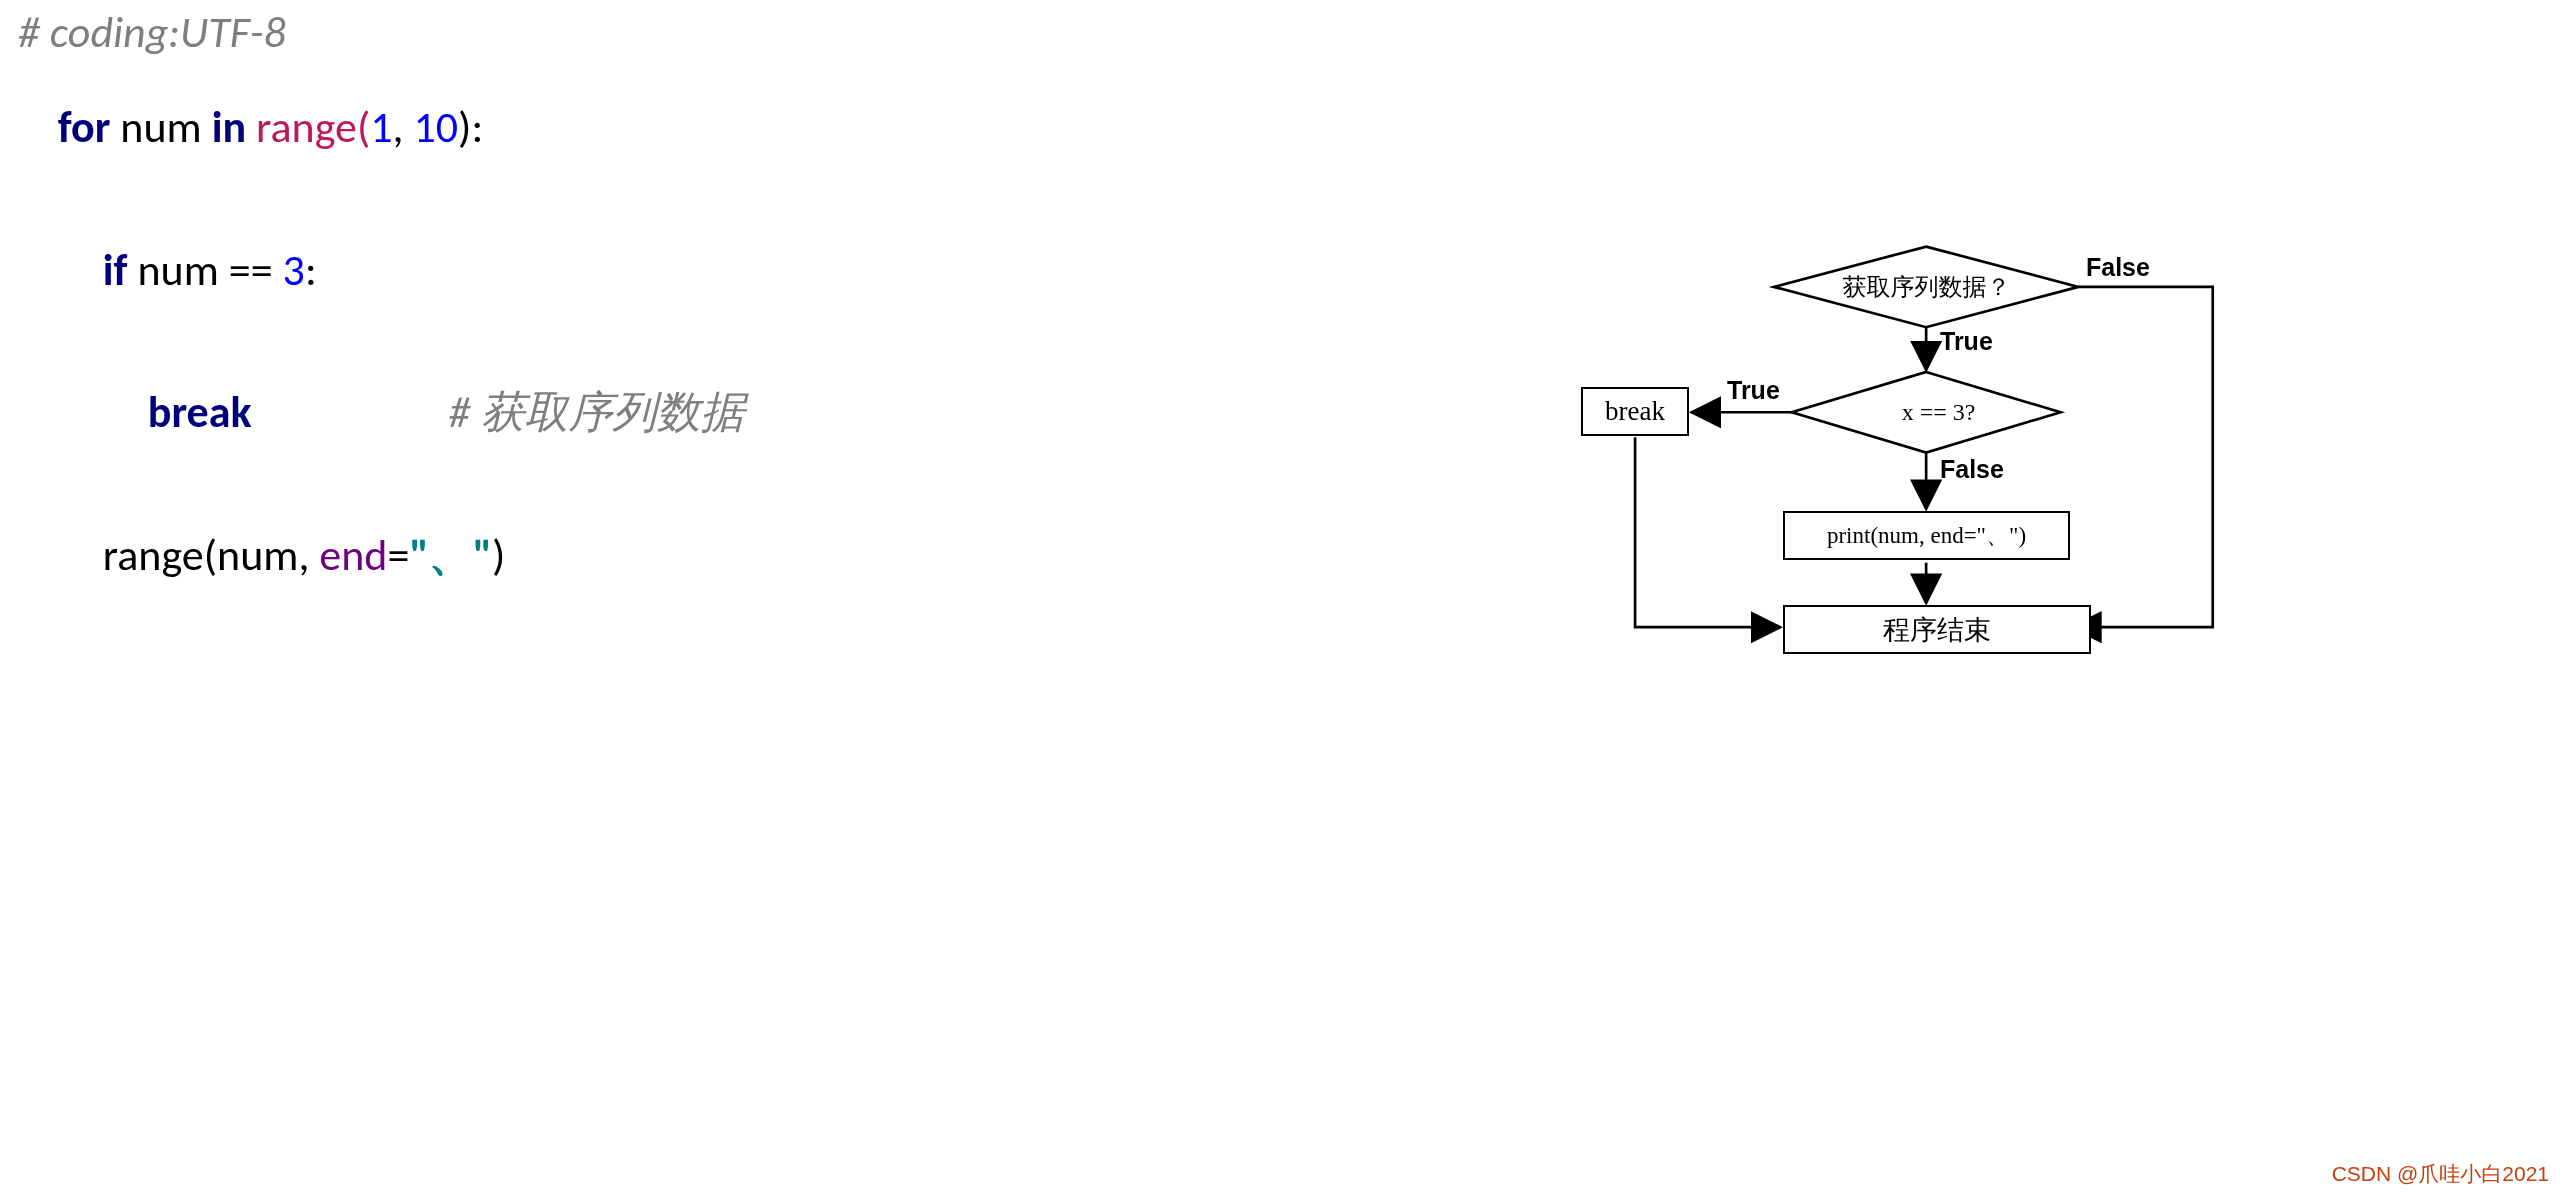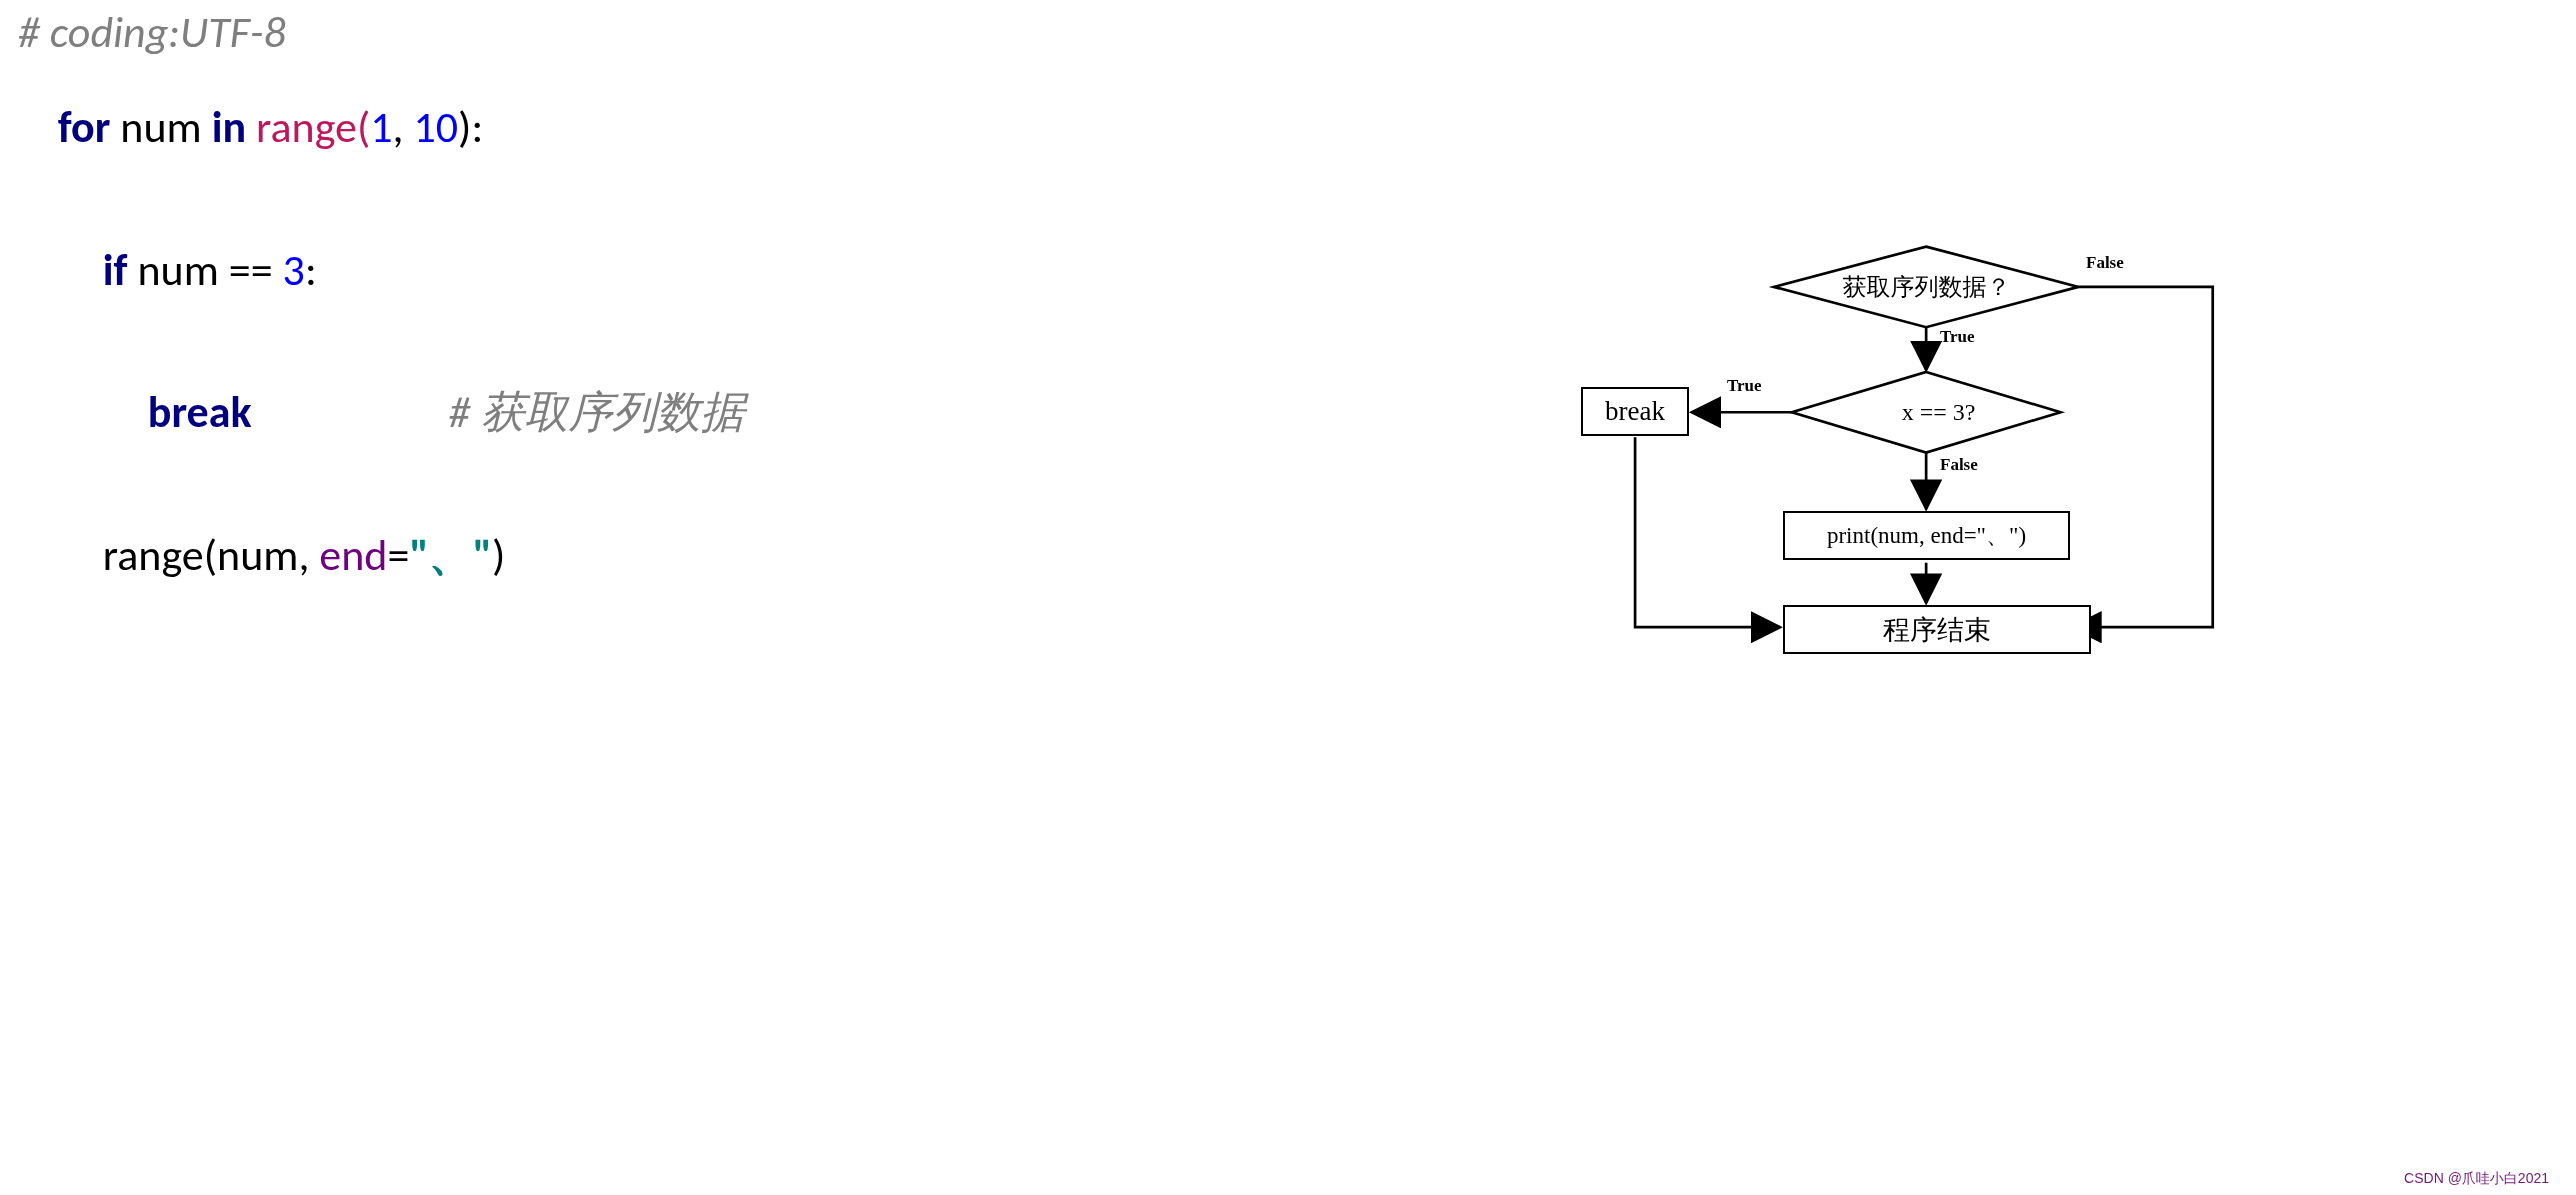--- a/index.html
+++ b/index.html
@@ -52,30 +52,30 @@
   .rect {
     position:absolute;
     border:2.7px solid #000;
     background:#fff;
     display:flex; align-items:center; justify-content:center;
     font-size:27px;
     font-family:"SimSun","Microsoft YaHei",serif;
   }
   .lbl {
     position:absolute;
-    font-size:17px;
+    font-size:25px;
     font-weight:bold;
-    font-family:Liberation Serif, serif;
+    font-family:Liberation Sans, sans-serif;
   }
   .watermark {
     position:absolute;
     right:27px;
     bottom:7.2px;
-    font-size:14px;
-    color:#701a75;
+    font-size:21px;
+    color:#c2410c;
     font-family:"Microsoft YaHei",sans-serif;
   }
 </style>
 </head>
 <body>
 
 <div class="code-block">
   <div class="code-line"><span class="comment"># coding:UTF-8</span></div>
   <div class="code-line">
     <span class="kw">for</span><span class="txt"> num </span><span class="kw">in</span><span class="fn"> range(</span><span class="num">1</span><span class="txt">, </span><span class="num">10</span><span class="txt">):</span>

